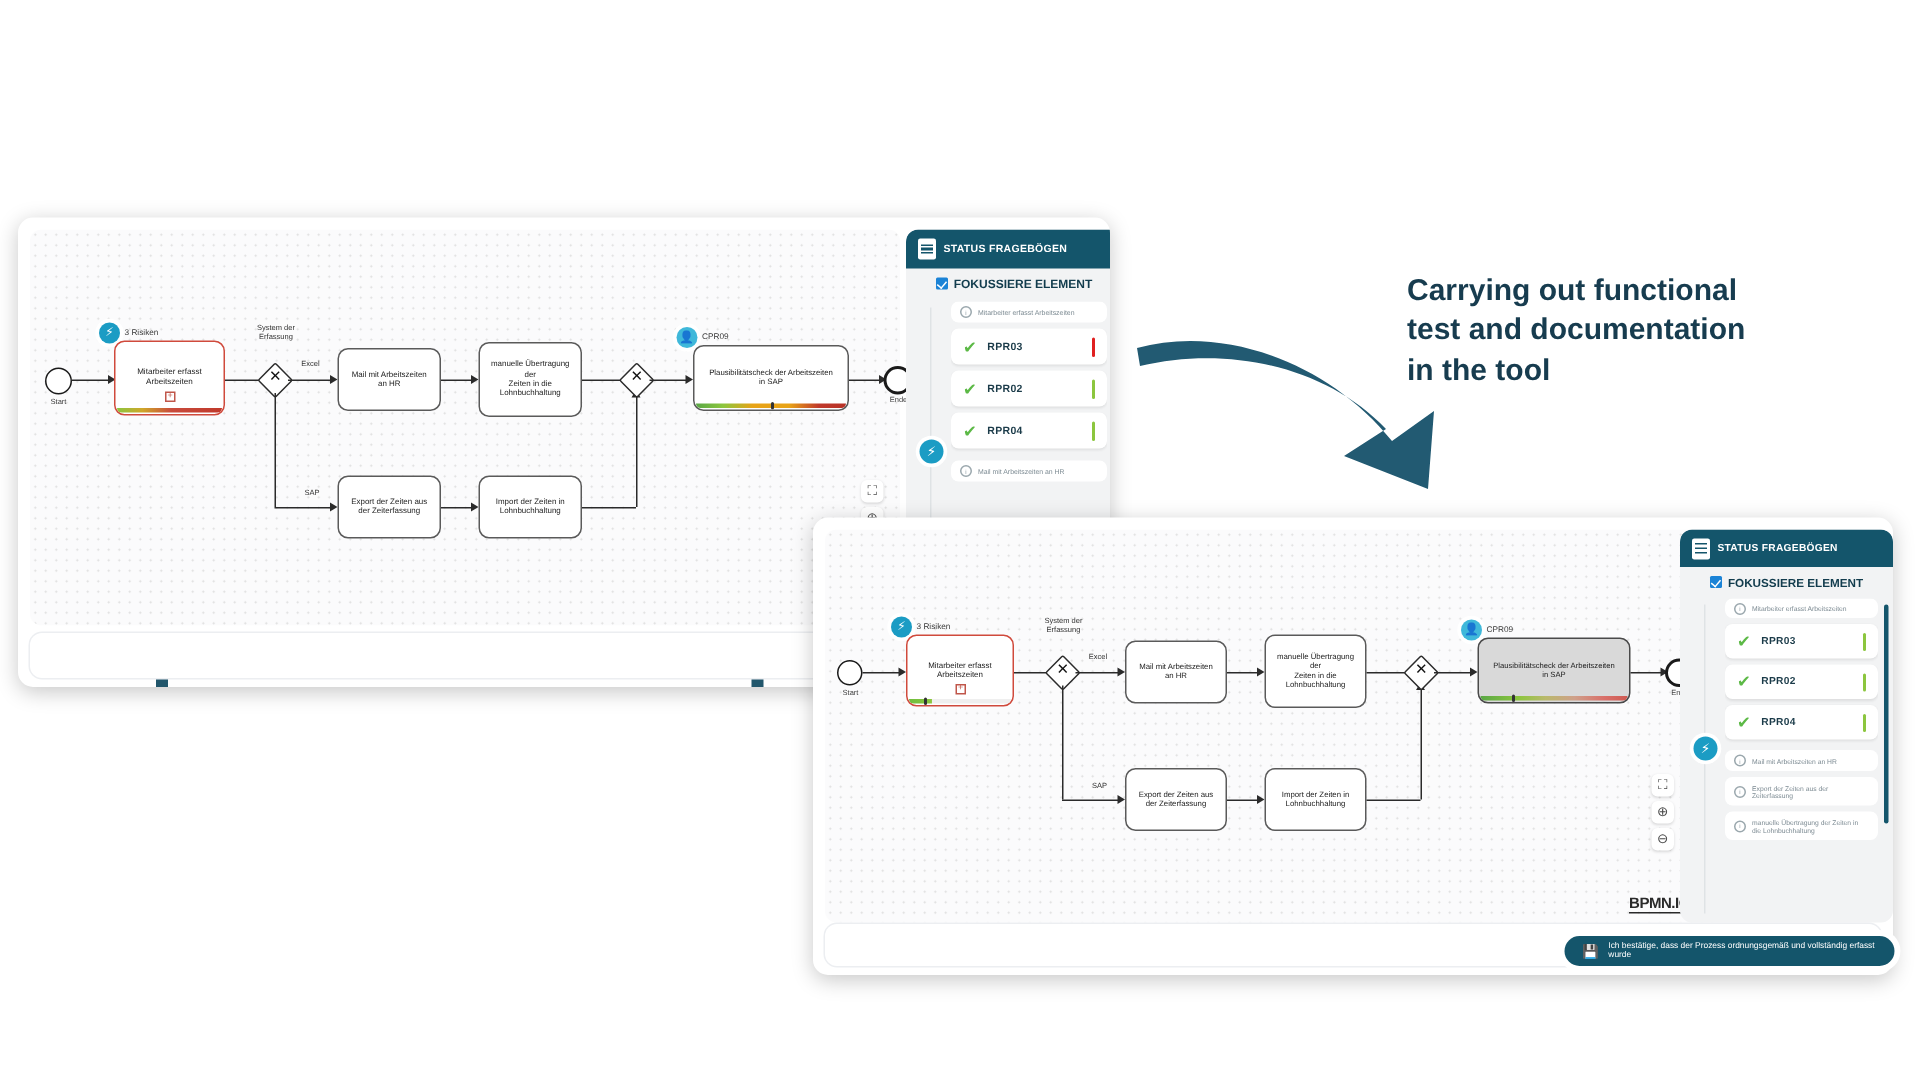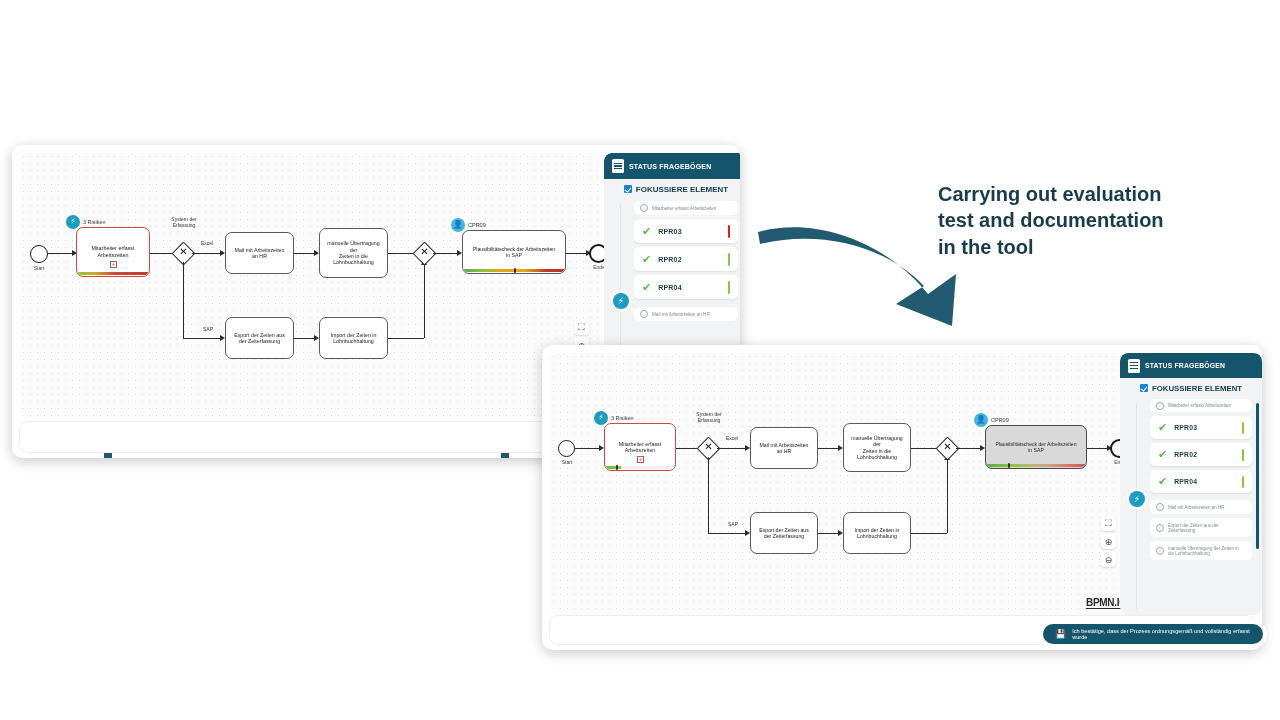--- a/index.html
+++ b/index.html
@@ -114,21 +114,21 @@
   .uparrow .stem{position:absolute;left:50%;transform:translateX(-50%);
       bottom:0;width:8px;background:#22576c;}
   .uparrow .head{position:absolute;left:50%;transform:translateX(-50%);top:0;
       width:0;height:0;border-left:11px solid transparent;border-right:11px solid transparent;
       border-bottom:15px solid #22576c;}
   .bigtext{position:absolute;color:#173c4f;font-weight:700;line-height:1.32;}
 </style>
 </head>
 <body>
 
-<div class="bigtext" style="left:938px;top:181px;width:290px;font-size:20px;white-space:pre-line;">Carrying out evaluation
+<div class="bigtext" style="left:938px;top:181px;width:290px;font-size:20px;white-space:pre-line;">Carrying out functional
 test and documentation
 in the tool</div>
 
 <svg class="bp" style="left:756px;top:208px;width:215px;height:120px;" viewBox="0 0 215 120">
   <path d="M2 24 C 60 8, 130 34, 172 86 L 200 66 L 196 118 L 140 96 L 168 78
            C 128 36, 62 22, 4 36 Z" fill="#225a72"></path>
 </svg>
 
 <div class="window win1">
 

